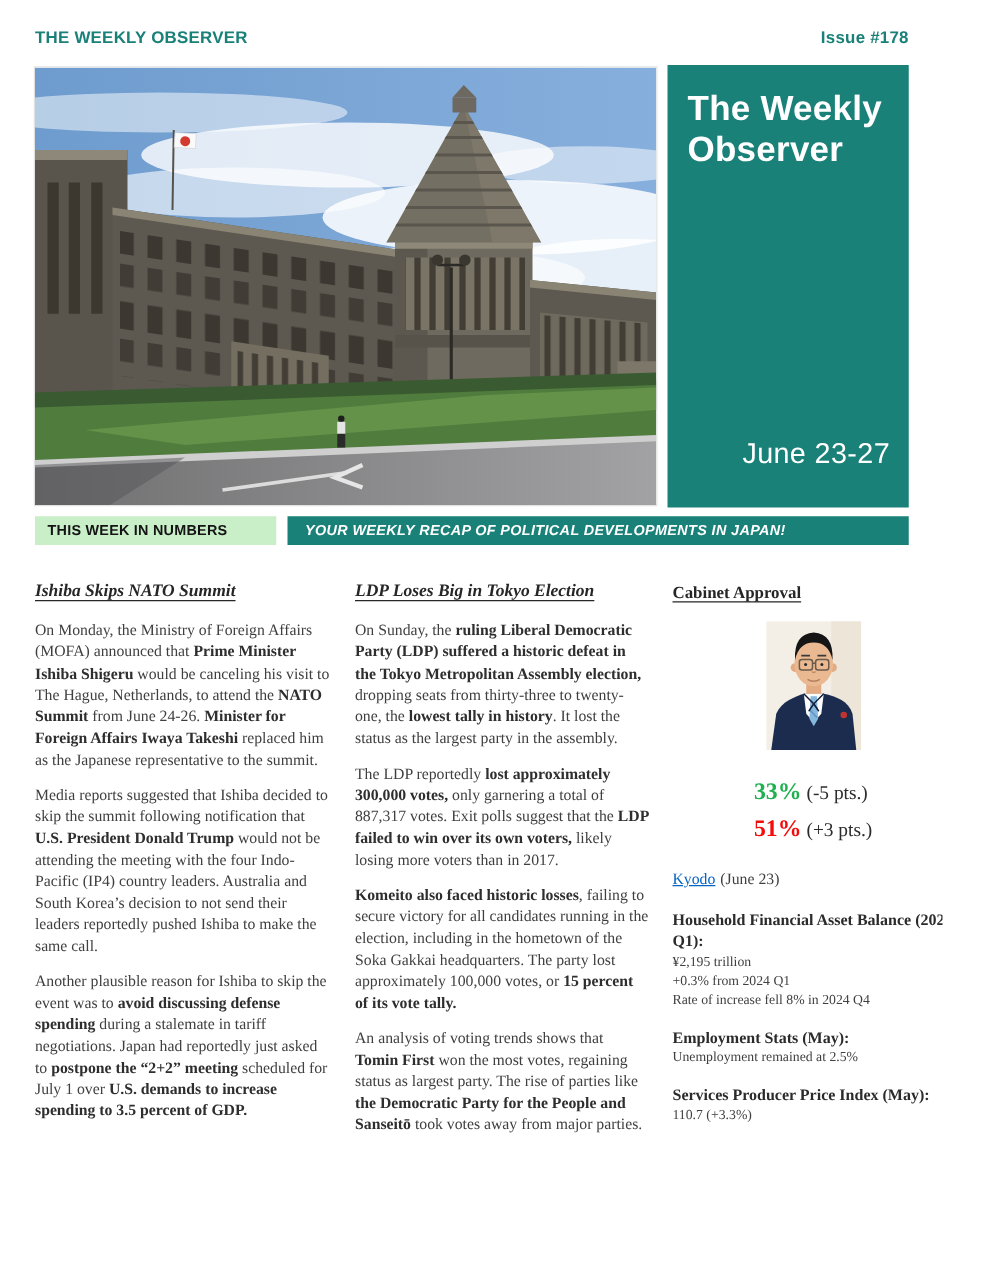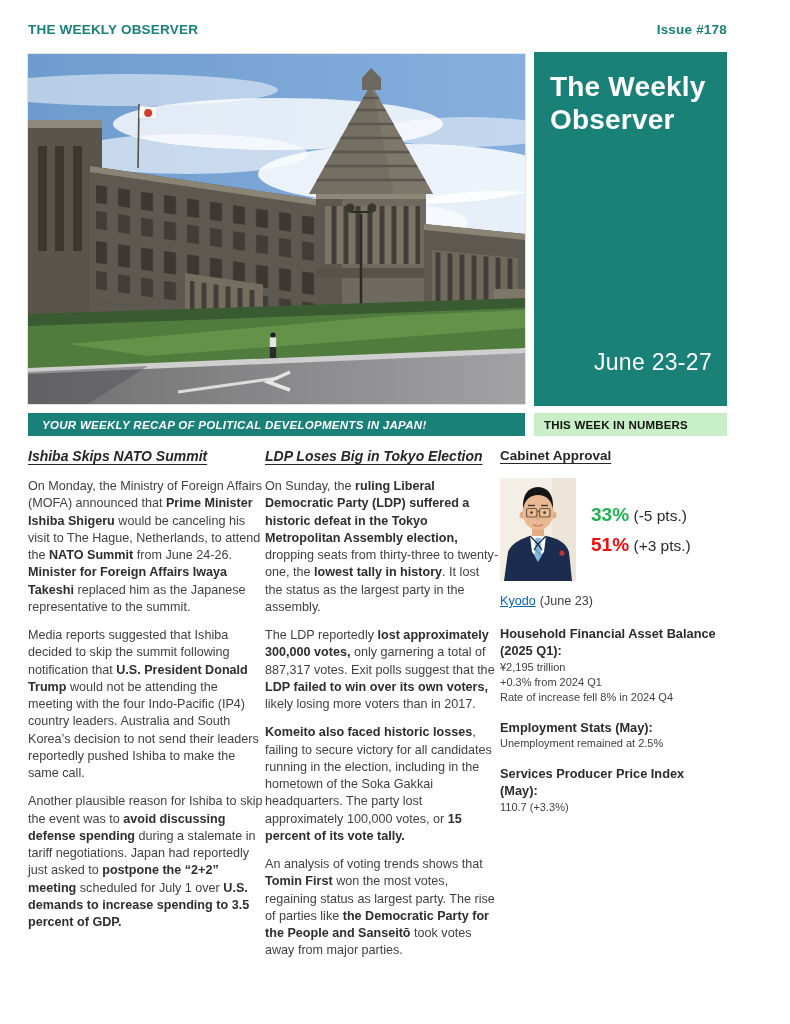--- a/index.html
+++ b/index.html
@@ -22,33 +22,33 @@
   .nl-title{font-size:28px;font-weight:bold;line-height:1.17;letter-spacing:.2px;}
   .nl-date{font-size:23px;text-align:right;letter-spacing:.3px;}
 
   .banner-row{display:flex;gap:9px;margin-top:7px;}
   .banner{height:23px;display:flex;align-items:center;}
   .banner-teal{width:497px;background:var(--teal);color:#fff;font-style:italic;font-weight:bold;
                font-size:11.5px;padding-left:14px;letter-spacing:.3px;}
   .banner-green{flex:1;background:var(--light_green);color:#141414;font-weight:bold;
                 font-size:11.5px;padding-left:10px;letter-spacing:.2px;}
 
-  .columns{display:flex;margin-top:12px;}
+  .columns{display:flex;gap:19px;margin-top:30px;font-family:Liberation Serif, serif;}
   .col{width:237px;flex:none;}
   .col.mid{width:235px;}
   .col.stats{width:225px;}
   h2.article-title{font-size:14px;font-weight:bold;font-style:italic;text-decoration:underline;
                    text-underline-offset:3px;color:#262626;margin:0 0 14px 0;}
   .col p{font-size:12.6px;line-height:1.37;margin:0 0 11px 0;color:#3f3f3f;}
   .b{font-weight:bold;color:#2e2e2e;}
   sup{font-size:.65em;}
 
   h3.stat-heading{font-size:13.5px;font-weight:bold;text-decoration:underline;
                   text-underline-offset:3px;color:#262626;margin:0 0 15px 0;}
-  .approval-row{display:flex;align-items:center;gap:15px;margin-bottom:13px;}
+  .approval-row{display:flex;align-items:center;gap:15px;margin-bottom:13px;flex-direction:column;}
   .portrait{width:76px;height:103px;flex:none;}
   .portrait svg{display:block;width:100%;height:100%;}
   .stat{margin:8px 0;white-space:nowrap;}
   .pct{font-size:19px;font-weight:bold;}
   .pct.green{color:var(--green);}
   .pct.red{color:var(--red);}
   .delta{font-size:15.5px;color:#2b2b2b;}
   .source{font-size:12.6px;margin-bottom:17px;}
   .source a{color:var(--link);text-decoration:underline;cursor:pointer;}
   .source .date{margin-left:4px;}
@@ -189,22 +189,22 @@
       </svg>
     </div>
 
     <aside class="sidebar">
       <div class="nl-title">The Weekly Observer</div>
       <div class="nl-date">June 23-27</div>
     </aside>
   </div>
 
   <div class="banner-row">
+    <div class="banner banner-green">THIS WEEK IN NUMBERS</div>
     <div class="banner banner-teal">YOUR WEEKLY RECAP OF POLITICAL DEVELOPMENTS IN JAPAN!</div>
-    <div class="banner banner-green">THIS WEEK IN NUMBERS</div>
   </div>
 
   <main class="columns">
 
     <article class="col">
       <h2 class="article-title">Ishiba Skips NATO Summit</h2>
       <p><span>On Monday, the Ministry of Foreign Affairs (MOFA) announced that </span><span class="b">Prime Minister Ishiba Shigeru</span><span> would be canceling his visit to The Hague, Netherlands, to attend the </span><span class="b">NATO Summit</span><span> from June 24-26. </span><span class="b">Minister for Foreign Affairs Iwaya Takeshi</span><span> replaced him as the Japanese representative to the summit.</span></p>
       <p><span>Media reports suggested that Ishiba decided to skip the summit following notification that </span><span class="b">U.S. President Donald Trump</span><span> would not be attending the meeting with the four Indo-Pacific (IP4) country leaders. Australia and South Korea’s decision to not send their leaders reportedly pushed Ishiba to make the same call.</span></p>
       <p><span>Another plausible reason for Ishiba to skip the event was to </span><span class="b">avoid discussing defense spending</span><span> during a stalemate in tariff negotiations. Japan had reportedly just asked to </span><span class="b">postpone the “2+2” meeting</span><span> scheduled for July 1 over </span><span class="b">U.S. demands to increase spending to 3.5 percent of GDP.</span></p>
     </article>

